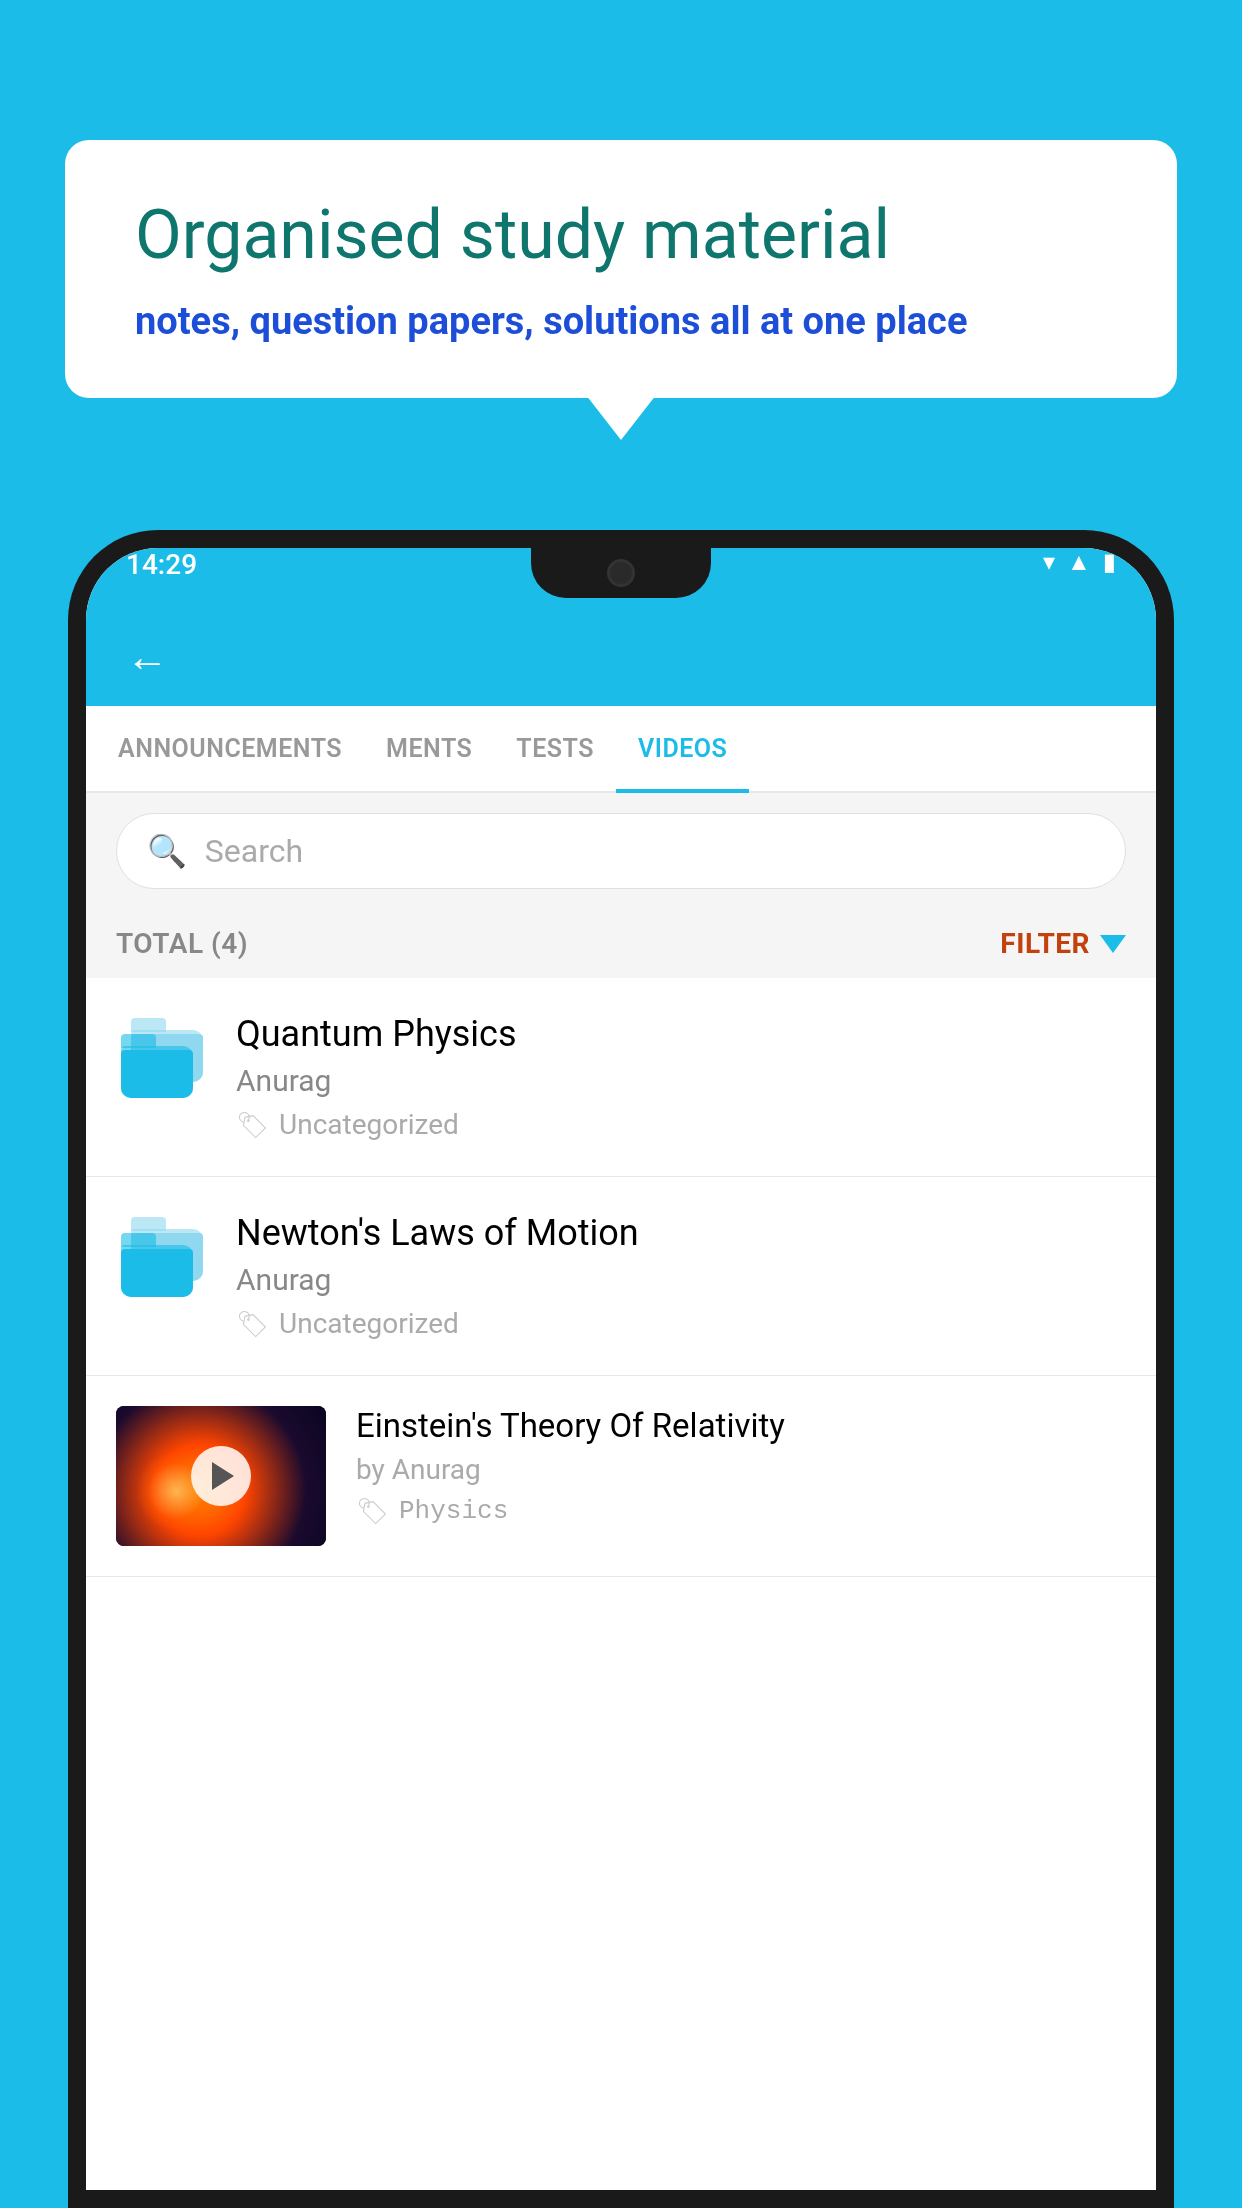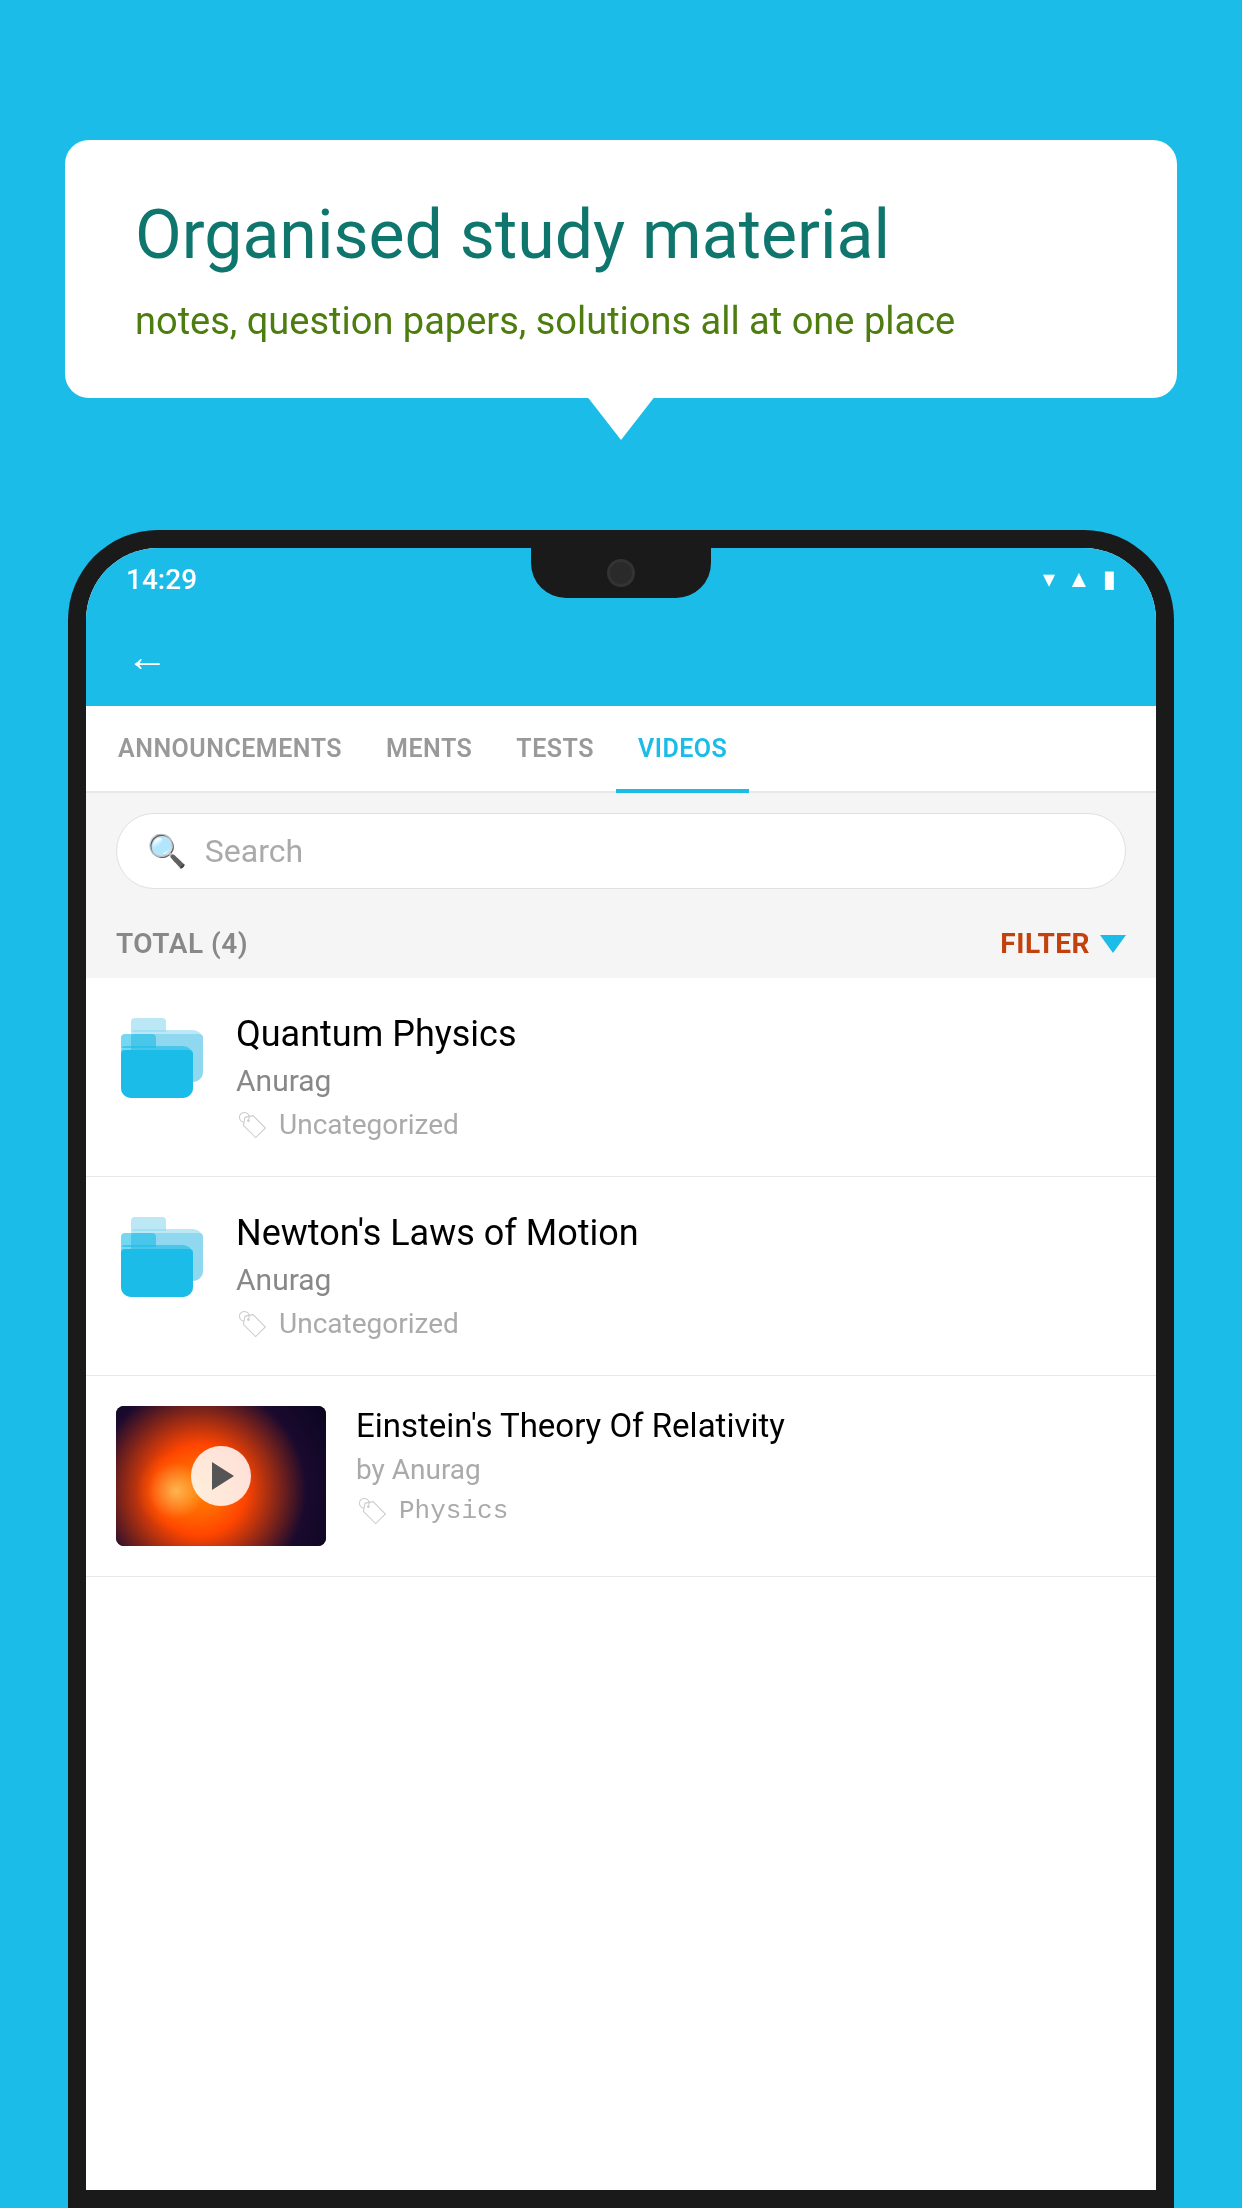--- a/index.html
+++ b/index.html
@@ -43,23 +43,23 @@
 
     .bubble-title {
       color: #0f766e;
       font-size: 68px;
       font-weight: 400;
       line-height: 1.2;
       margin-bottom: 22px;
     }
 
     .bubble-subtitle {
-      color: #4d7c0f;
+      color: #1d4ed8;
       font-size: 38px;
-      font-weight: 400;
+      font-weight: 700;
     }
 
     
     .phone-outer {
       position: absolute;
       top: 530px;
       left: 68px;
       right: 68px;
       bottom: 0;
       background: #1a1a1a;
@@ -97,21 +97,21 @@
       overflow: hidden;
       height: 100%;
       position: relative;
     }
 
     
     .status-bar {
       background: #1BBDE8;
       height: 62px;
       display: flex;
-      align-items: center;
+      align-items: flex-start;
       justify-content: space-between;
       padding: 0 40px;
     }
 
     .status-time {
       color: white;
       font-size: 28px;
       font-weight: 500;
     }
 

